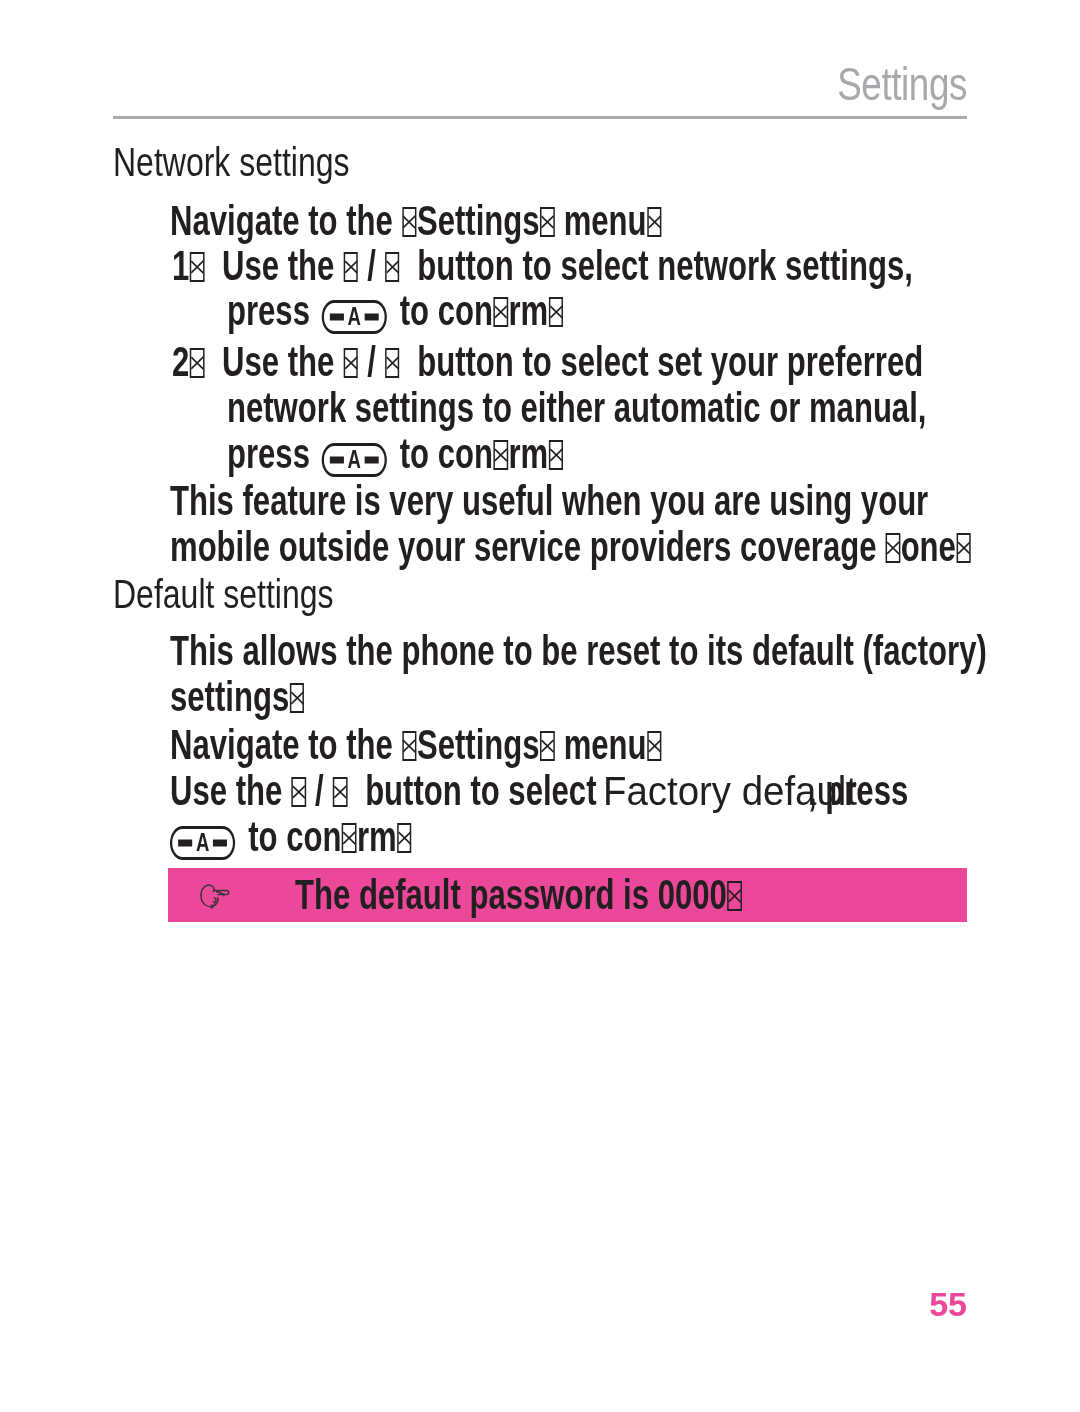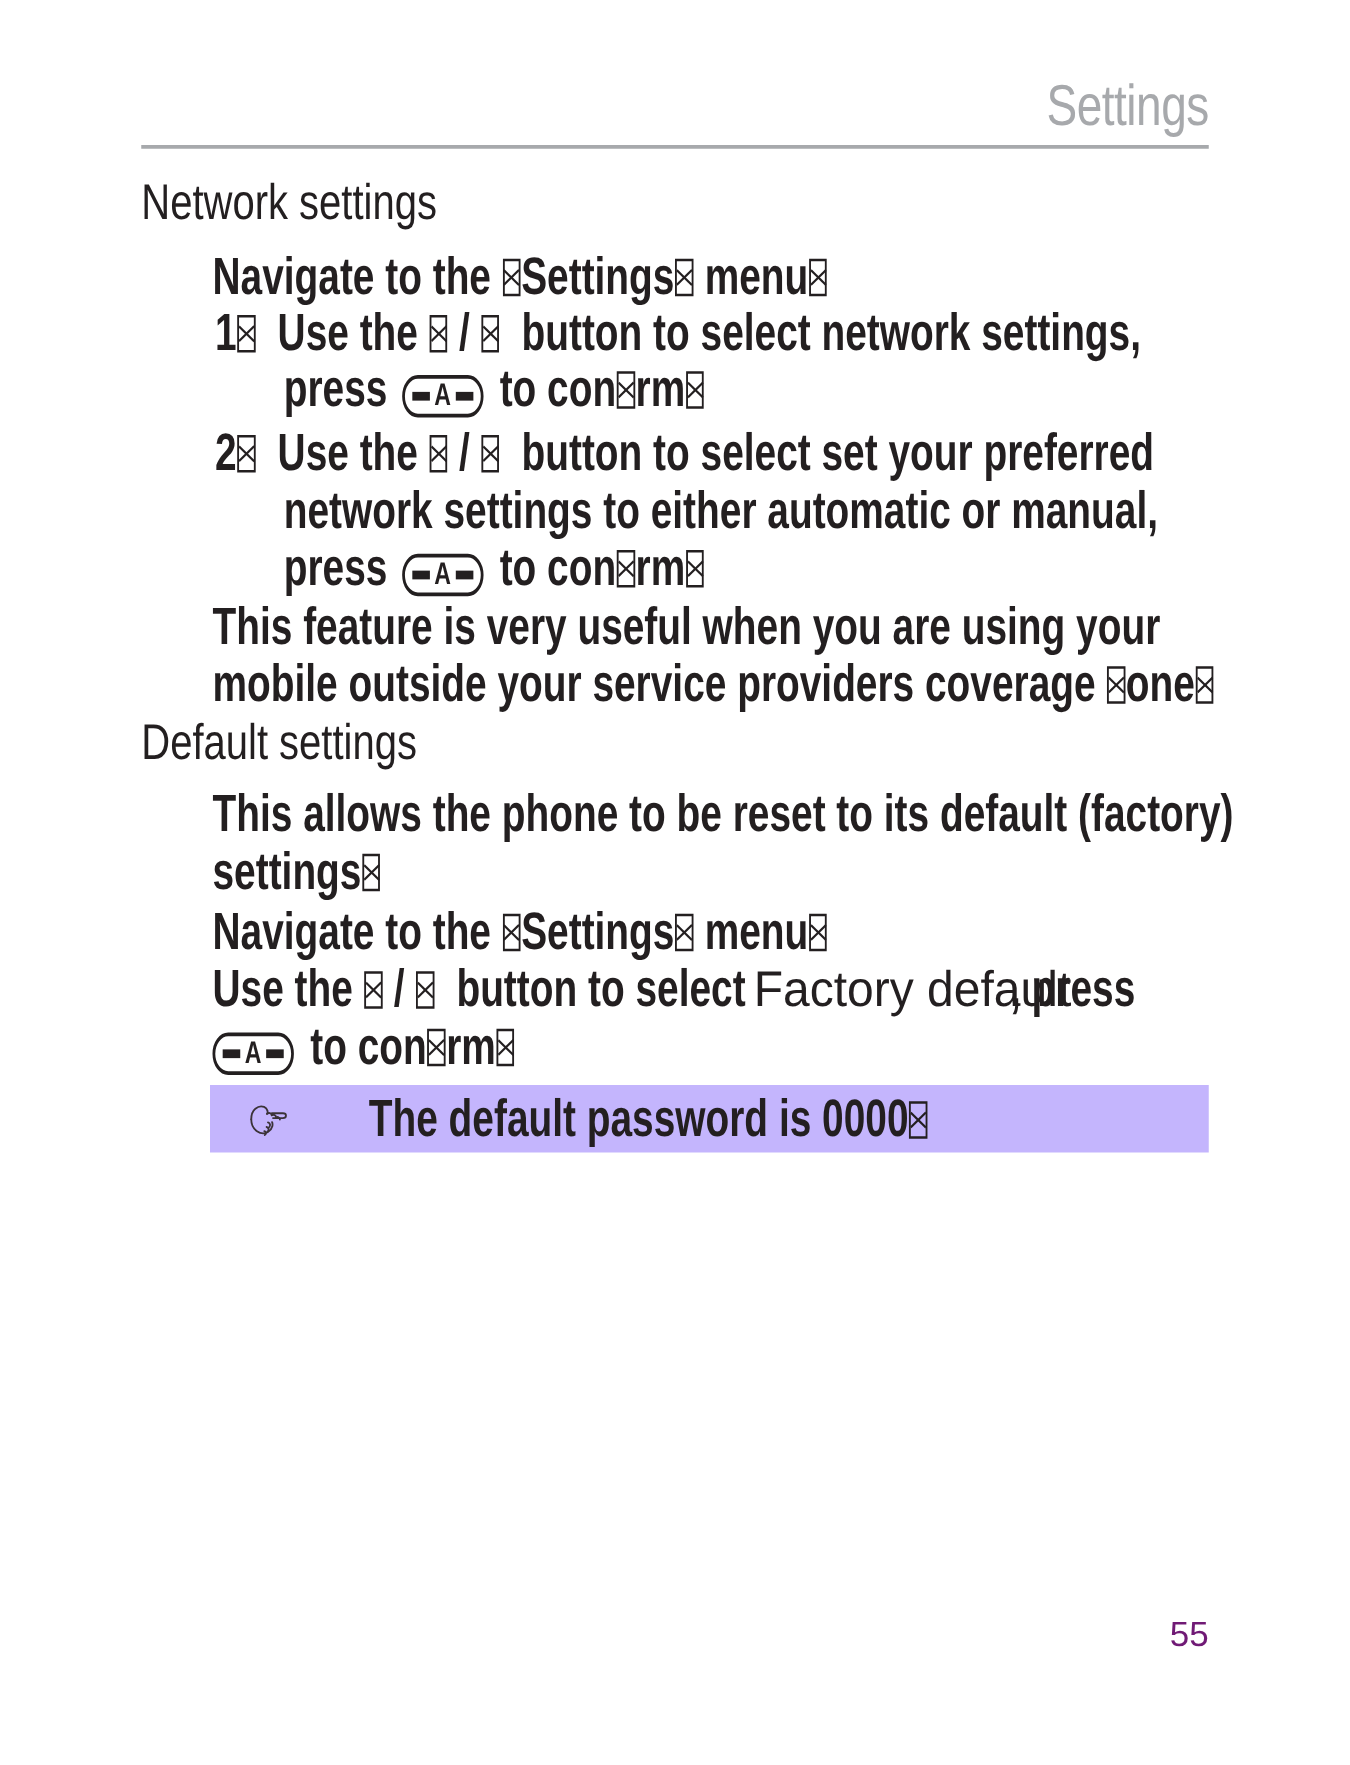--- a/index.html
+++ b/index.html
@@ -147,21 +147,21 @@
     font-size: 40px;
   }
 
   
   .note-bar {
     position: absolute;
     left: 168px;
     top: 868px;
     width: 799px;
     height: 54px;
-    background: #c4b5fd;
+    background: #ec4899;
   }
   .note-hand {
     position: absolute;
     left: 22px;
     top: 50%;
     transform: translateY(-50%);
     width: 44px;
     height: 34px;
     color: #3b3338;
   }
@@ -178,22 +178,23 @@
     color: #231f20;
     white-space: nowrap;
   }
 
   
   .page-number {
     position: absolute;
     right: 113px;
     bottom: 88px;
     font-family: "Liberation Sans", sans-serif;
-    font-size: 28px;
-    color: #701a75;
+    font-size: 34px;
+    color: #ec4899;
+    font-weight: bold;
   }
 </style>
 </head>
 <body>
 
 <div class="page-header">
   <div class="header-title">Settings</div>
   <div class="header-rule"></div>
 </div>
 

